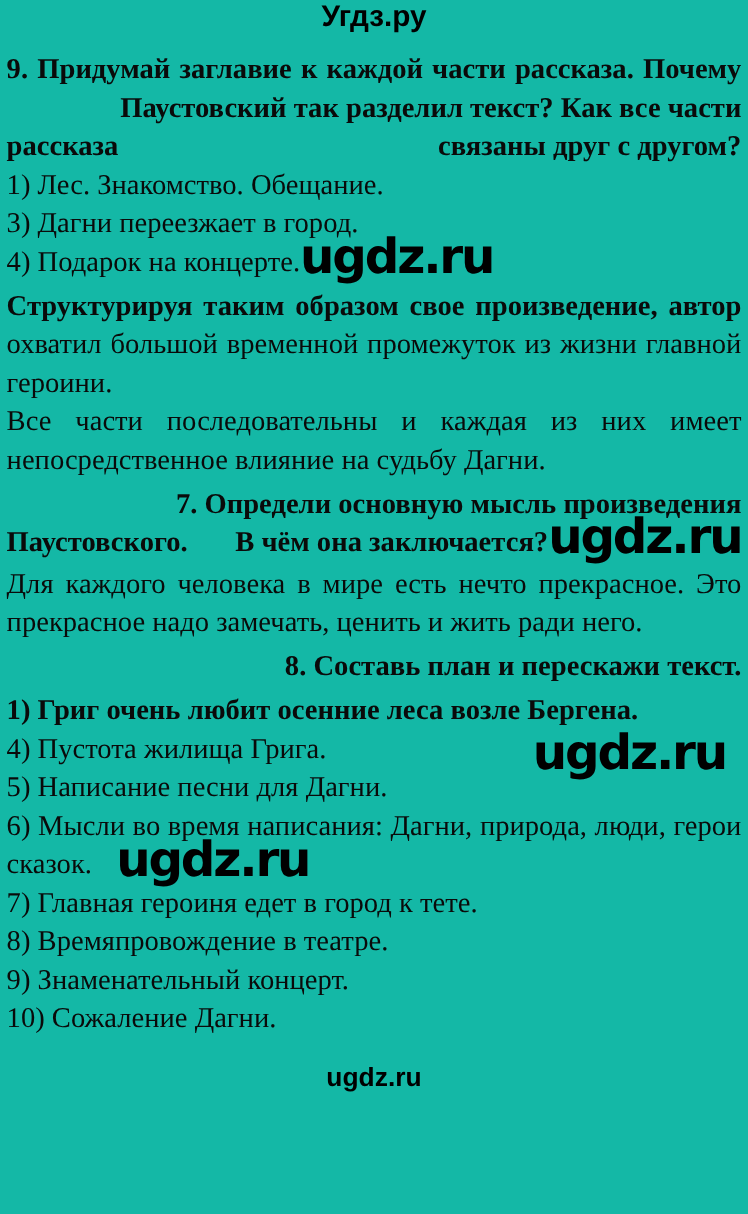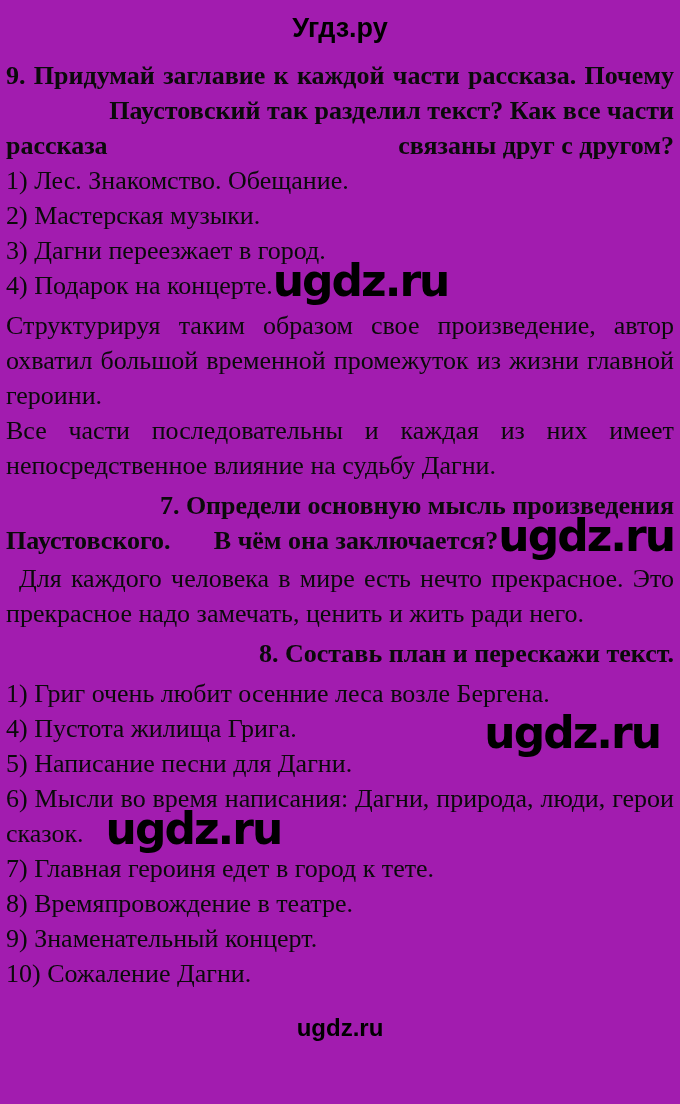--- a/index.html
+++ b/index.html
@@ -1,24 +1,24 @@
 <!DOCTYPE html>
 <html><head>
 <meta charset="utf-8">
 <style>
   html, body { margin: 0; padding: 0; background: #ffffff; }
   .page {
     position: relative;
     width: 680px;
     height: 1104px;
     margin: 0 auto;
-    background: #a21caf;
+    background: #14b8a6;
     overflow: hidden;
     box-sizing: border-box;
-    padding: 13px 6px;
+    padding: 0 6px;
     font-family: "Liberation Serif", "DejaVu Serif", serif;
     font-size: 26px;
     color: #0a0a0a;
   }
   .site-header {
     height: 45px;
     line-height: 30px;
     text-align: center;
     font-family: "Liberation Sans", "DejaVu Sans", sans-serif;
     font-weight: 700;
@@ -26,22 +26,22 @@
     color: #000;
   }
   .line {
     position: relative;
     height: 35px;
     line-height: 35px;
     white-space: nowrap;
   }
   .j { text-align: justify; text-align-last: justify; white-space: normal; }
   .b { font-weight: 700; text-align: right; }
-  .gap5  { margin-top: 5px; }
-  .gap3  { margin-top: 3px; margin-left: 13px; }
+  .gap5  { margin-top: 5px; font-weight: bold; }
+  .gap3  { margin-top: 3px; }
   .wm {
     font-family: "DejaVu Sans", "Liberation Sans", sans-serif;
     font-weight: 700;
     font-size: 44px;
     letter-spacing: -2px;
     color: #000;
     line-height: 0;
     vertical-align: -2px;
   }
   .wm-inline { display: inline; }
@@ -67,21 +67,20 @@
 
 <div class="page">
 
   <div class="site-header">Угдз.ру</div>
 
   <div class="line j b">9. Придумай заглавие к каждой части рассказа. Почему</div>
   <div class="line j b">Паустовский так разделил текст? Как все части рассказа</div>
   <div class="line b">связаны друг с другом?</div>
 
   <div class="line">1) Лес. Знакомство. Обещание.</div>
-  <div class="line">2) Мастерская музыки.</div>
   <div class="line">3) Дагни переезжает в город.</div>
   <div class="line"><span>4) Подарок на концерте.</span><span class="wm wm-inline">ugdz.ru</span></div>
 
   <div class="line j gap5">Структурируя таким образом свое произведение, автор</div>
   <div class="line j">охватил большой временной промежуток из жизни главной</div>
   <div class="line">героини.</div>
   <div class="line j">Все части последовательны и каждая из них имеет</div>
   <div class="line">непосредственное влияние на судьбу Дагни.</div>
 
   <div class="line j b gap5">7. Определи основную мысль произведения Паустовского.</div>

